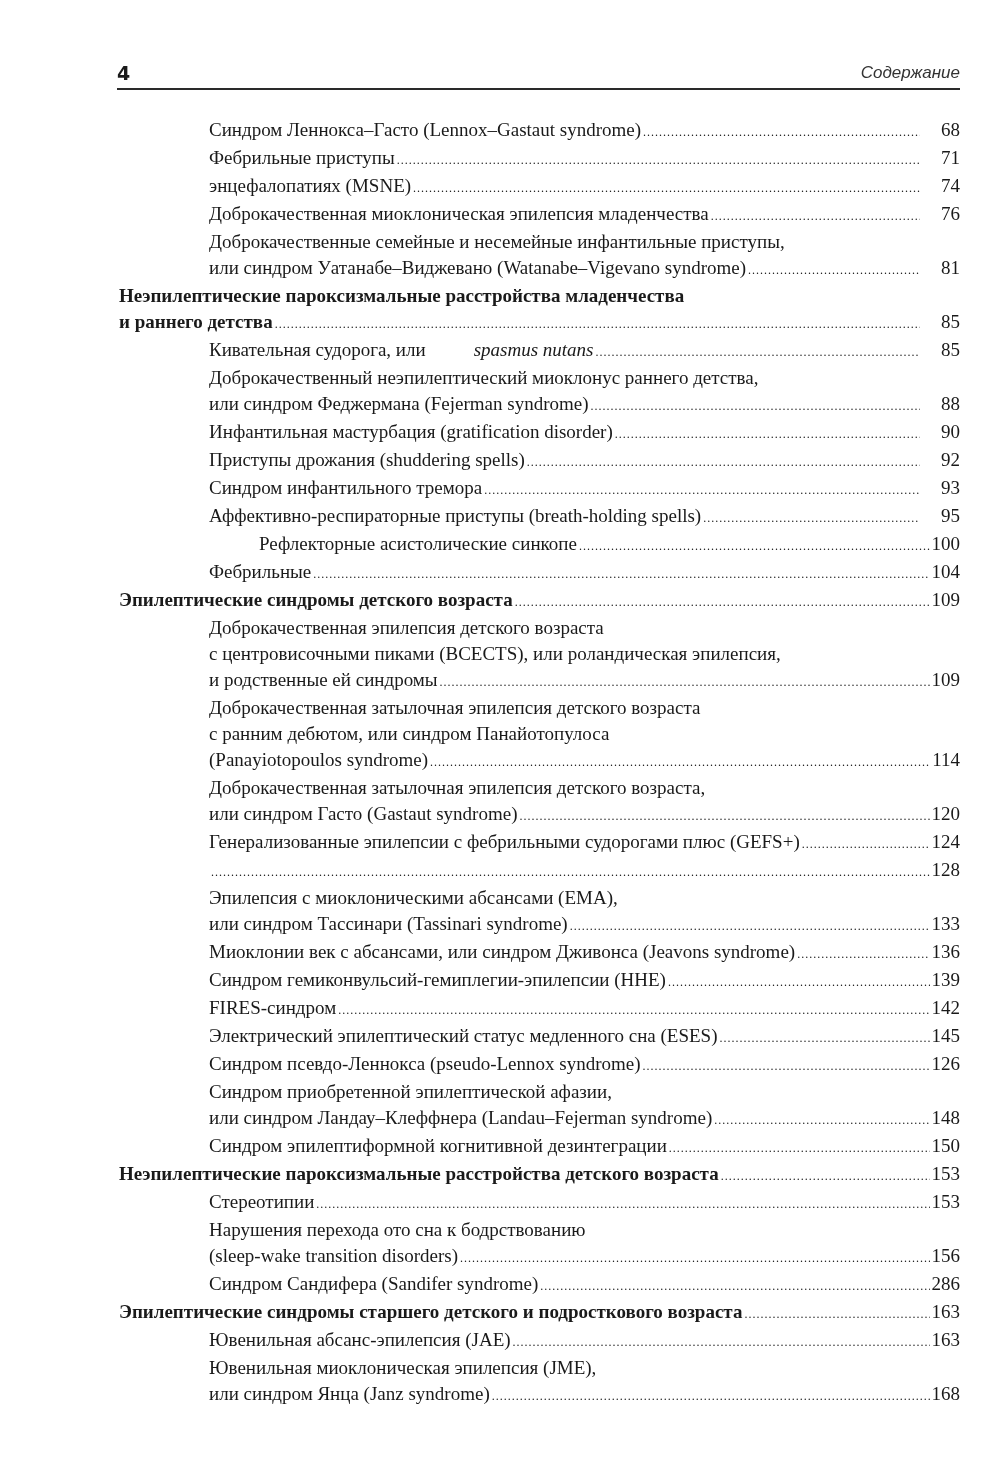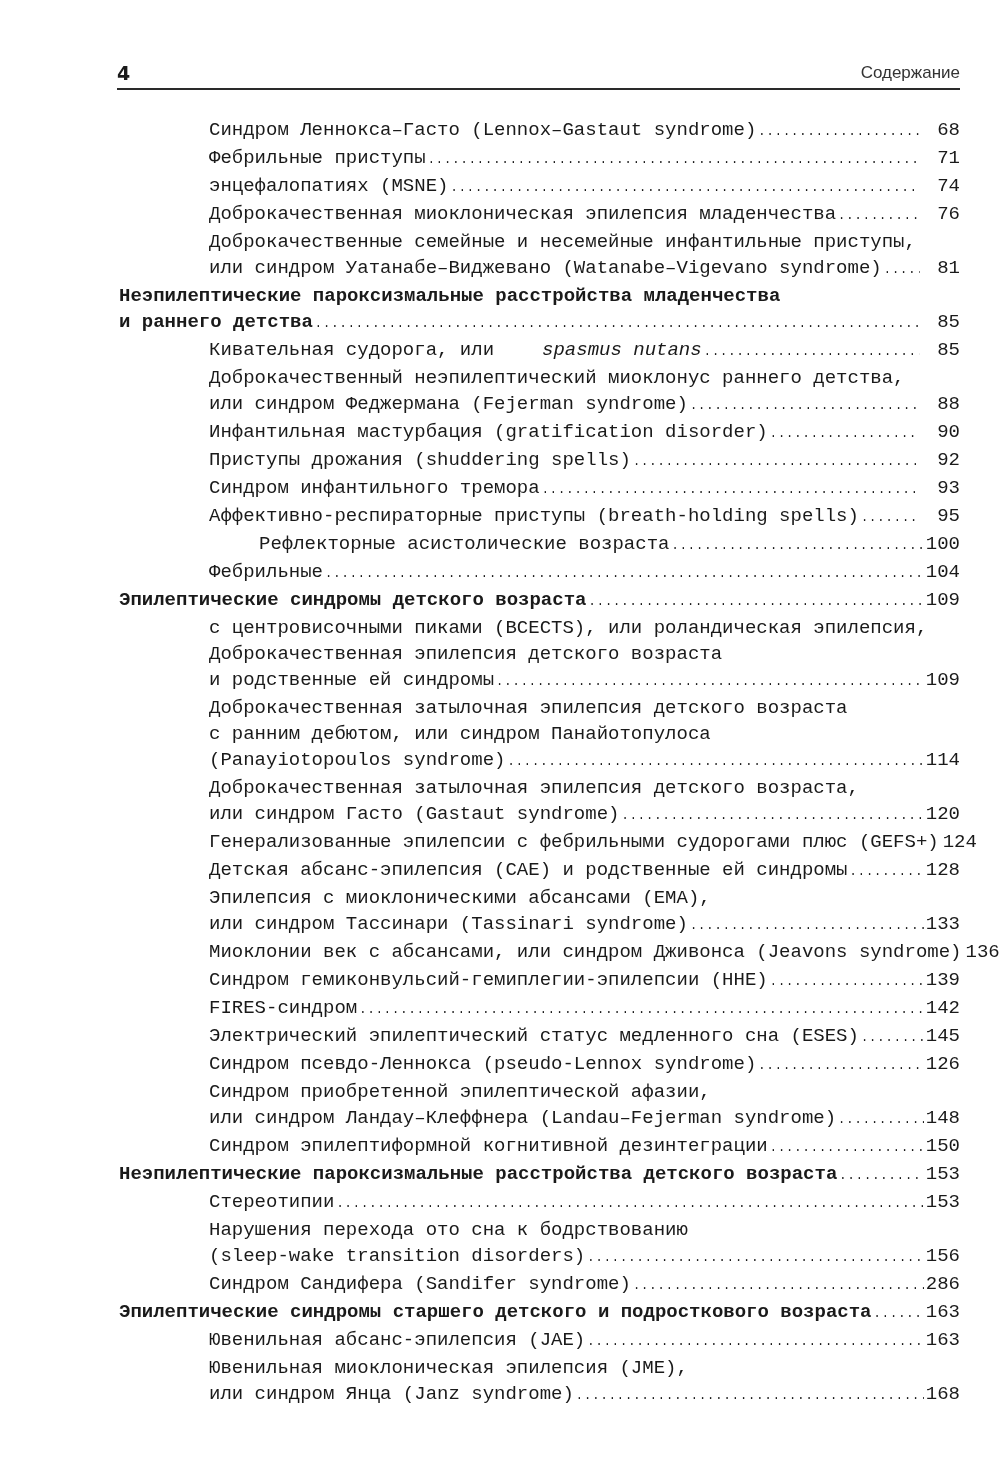--- a/index.html
+++ b/index.html
@@ -7,25 +7,25 @@
   .page-header {
     position: absolute; left: 117px; top: 60px; width: 843px; height: 28px;
     border-bottom: 2px solid #2a2a2a;
   }
   .page-number {
     position: absolute; left: 0; top: 2px;
     font-family: "DejaVu Sans", sans-serif; font-weight: bold; font-size: 19px;
   }
   .running-title {
     position: absolute; right: 0; top: 3px;
-    font-family: "Liberation Sans", sans-serif; font-size: 17px; color: #333;
+    font-family: "Liberation Sans", sans-serif; font-style: italic; font-size: 17px; color: #333;
   }
   .toc {
     position: absolute; left: 119px; top: 117px; width: 841px;
-    font-family: Liberation Mono, monospace; font-size: 19px; line-height: 26px;
+    font-family: Liberation Serif, serif; font-size: 19px; line-height: 26px;
   }
   .toc-entry { position: relative; }
   .toc-entry.level-0 { padding-left: 0; font-weight: bold; }
   .toc-entry.level-1 { padding-left: 90px; }
   .toc-entry.level-2 { padding-left: 140px; }
   .toc-line { display: flex; align-items: baseline; white-space: nowrap; }
   .toc-text { flex: 0 0 auto; }
   .toc-dots {
     flex: 1 1 auto; overflow: hidden; margin: 0 2px;
     font-weight: normal; letter-spacing: 1px;
@@ -133,47 +133,47 @@
     </div>
     <div class="toc-entry level-1">
       <div class="toc-line">
         <span class="toc-text">Аффективно-респираторные приступы (breath-holding spells)</span>
         <span class="toc-dots"></span>
         <span class="toc-page pad">95</span>
       </div>
     </div>
     <div class="toc-entry level-2">
       <div class="toc-line">
-        <span class="toc-text">Рефлекторные асистолические возраста</span>
+        <span class="toc-text">Рефлекторные асистолические синкопе</span>
         <span class="toc-dots"></span>
         <span class="toc-page">100</span>
       </div>
     </div>
     <div class="toc-entry level-1">
       <div class="toc-line">
         <span class="toc-text">Фебрильные</span>
         <span class="toc-dots"></span>
         <span class="toc-page">104</span>
       </div>
     </div>
     <div class="toc-entry level-0">
       <div class="toc-line">
         <span class="toc-text">Эпилептические синдромы детского возраста</span>
         <span class="toc-dots"></span>
         <span class="toc-page">109</span>
       </div>
     </div>
     <div class="toc-entry level-1">
       <div class="toc-line">
+        <span class="toc-text">Доброкачественная эпилепсия детского возраста</span>
+      </div>
+      <div class="toc-line">
         <span class="toc-text">с центровисочными пиками (BCECTS), или роландическая эпилепсия,</span>
       </div>
       <div class="toc-line">
-        <span class="toc-text">Доброкачественная эпилепсия детского возраста</span>
-      </div>
-      <div class="toc-line">
         <span class="toc-text">и родственные ей синдромы</span>
         <span class="toc-dots"></span>
         <span class="toc-page">109</span>
       </div>
     </div>
     <div class="toc-entry level-1">
       <div class="toc-line">
         <span class="toc-text">Доброкачественная затылочная эпилепсия детского возраста</span>
       </div>
       <div class="toc-line">
@@ -197,21 +197,20 @@
     </div>
     <div class="toc-entry level-1">
       <div class="toc-line">
         <span class="toc-text">Генерализованные эпилепсии с фебрильными судорогами плюс (GEFS+)</span>
         <span class="toc-dots"></span>
         <span class="toc-page">124</span>
       </div>
     </div>
     <div class="toc-entry level-1">
       <div class="toc-line">
-        <span class="toc-text">Детская абсанс-эпилепсия (CAE) и родственные ей синдромы</span>
         <span class="toc-dots"></span>
         <span class="toc-page">128</span>
       </div>
     </div>
     <div class="toc-entry level-1">
       <div class="toc-line">
         <span class="toc-text">Эпилепсия с миоклоническими абсансами (EMA),</span>
       </div>
       <div class="toc-line">
         <span class="toc-text">или синдром Тассинари (Tassinari syndrome)</span>

